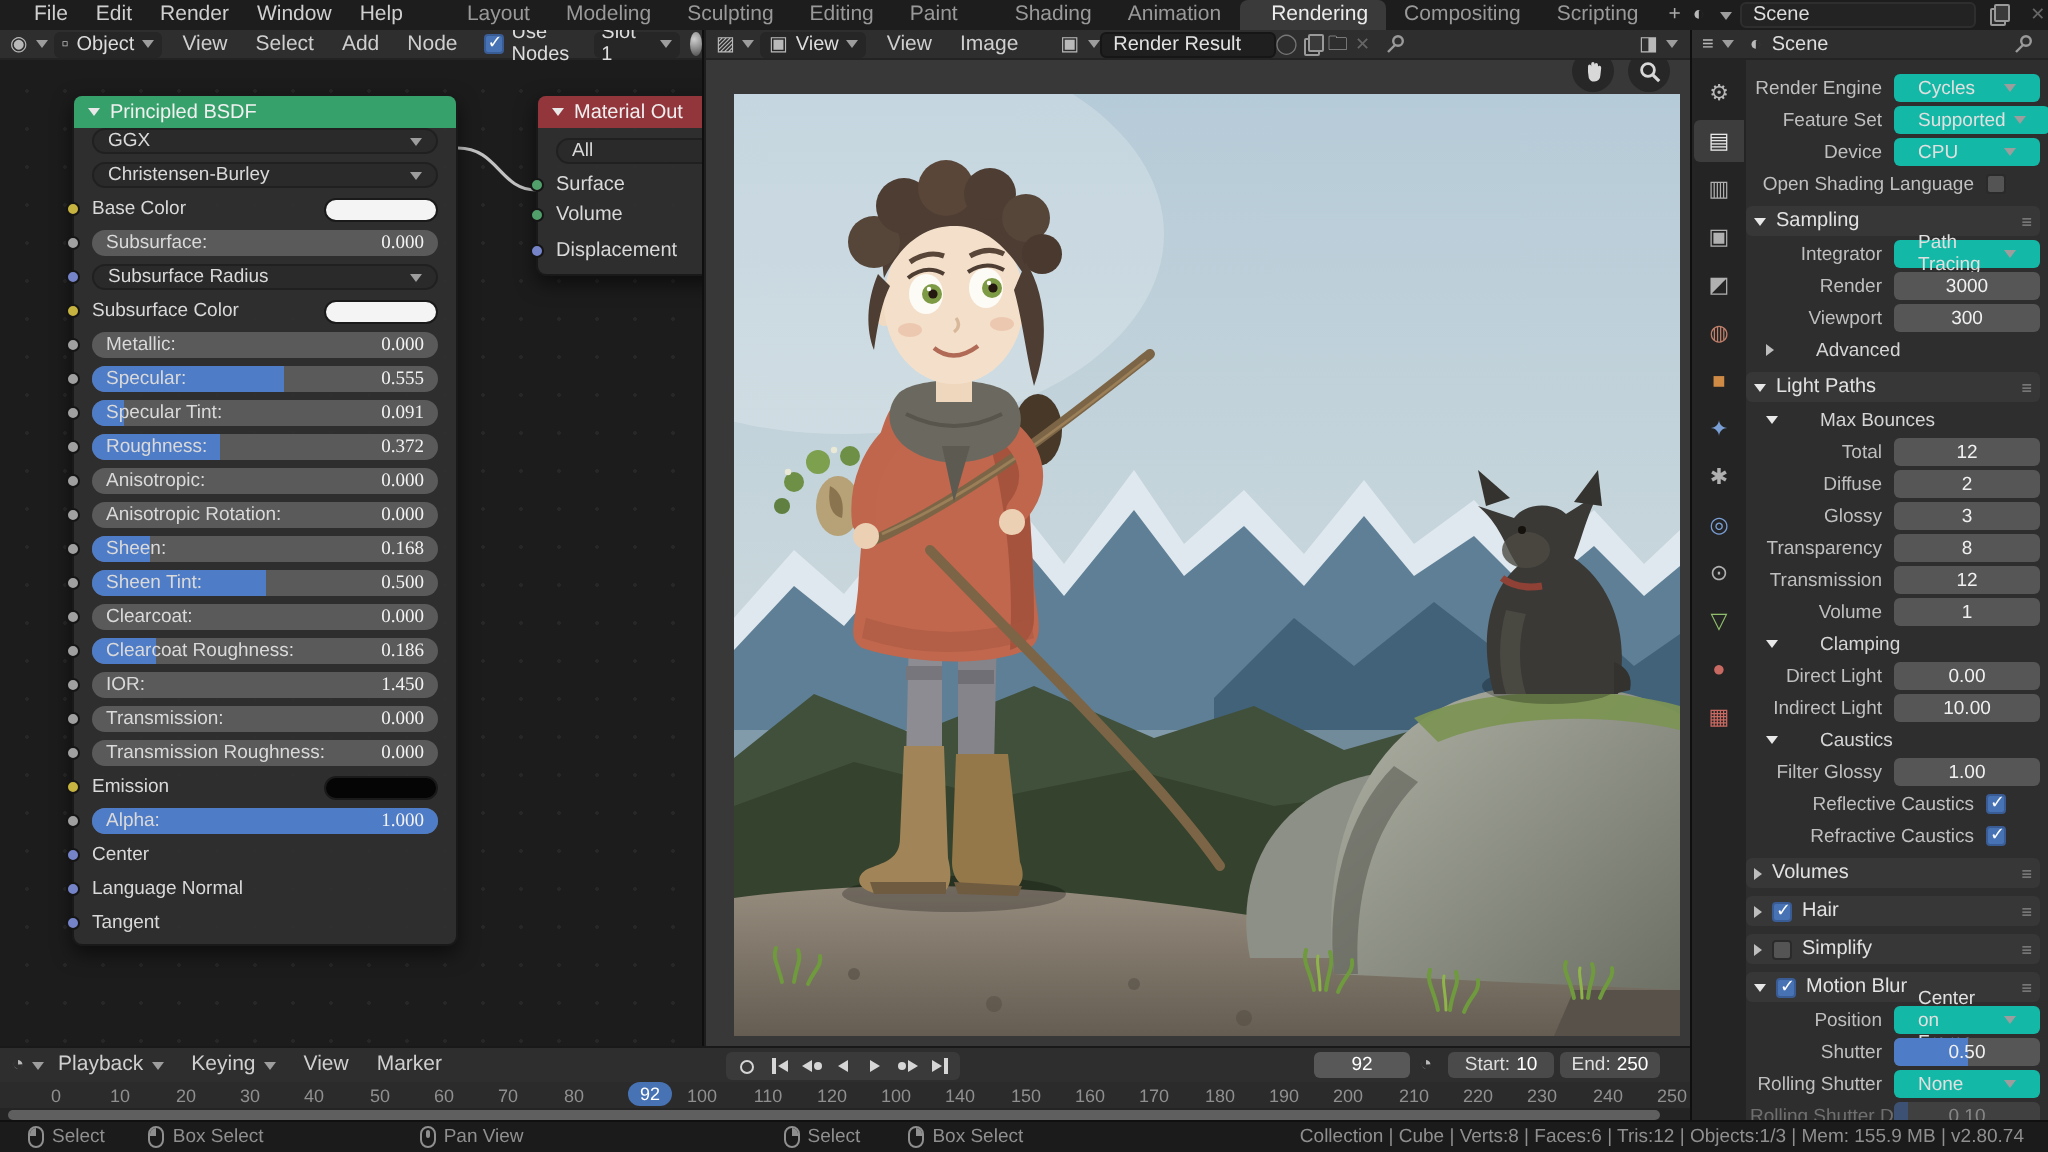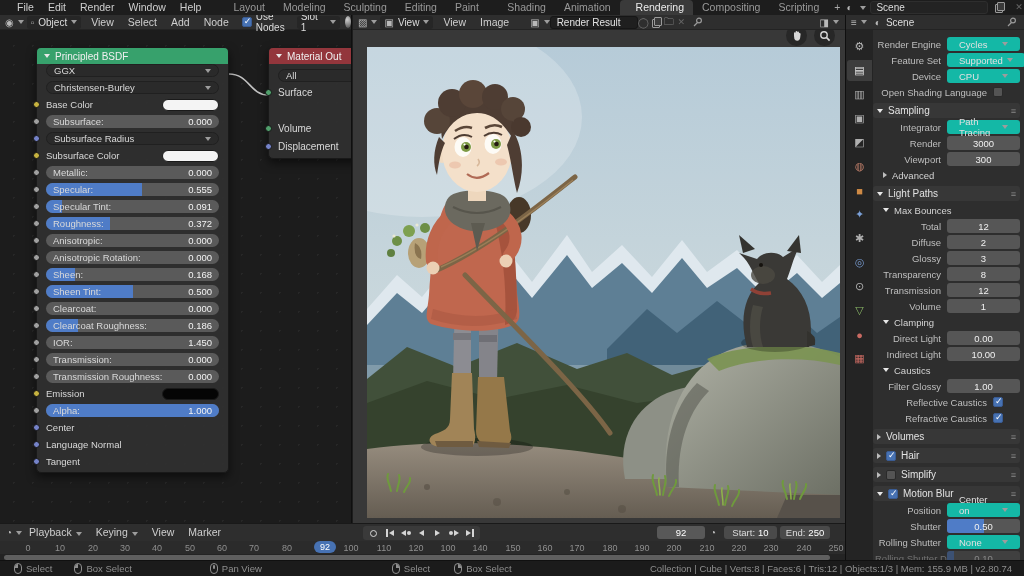--- a/index.html
+++ b/index.html
@@ -37,21 +37,21 @@
   .node{position:absolute;background:rgba(47,47,47,.97);border:1px solid #191919;border-radius:5px;box-shadow:0 4px 10px rgba(0,0,0,.55);}
   .node-h{height:16px;border-radius:4px 4px 0 0;display:flex;align-items:center;gap:5px;padding:0 7px;font-size:10px;color:#f0f0f0;}
   .tri{width:0;height:0;border-left:3.5px solid transparent;border-right:3.5px solid transparent;border-top:4.5px solid #e8e8e8;flex:none;}
   .nrow{height:13px;margin:0 9px 4px 9px;position:relative;display:flex;align-items:center;font-size:9.5px;color:#d9d9d9;}
   .socket{position:absolute;width:7px;height:7px;border-radius:50%;border:1px solid #151515;top:3px;}
   .socket.in{left:-13px;} .socket.out{right:-13px;}
   .sock-yellow{background:#c7b340;} .sock-gray{background:#a0a0a0;} .sock-purple{background:#7583c9;} .sock-green{background:#51a06c;}
   .nslider{flex:1;height:13px;background:#5a5a5a;border-radius:7px;position:relative;overflow:hidden;display:flex;align-items:center;justify-content:space-between;padding:0 7px;text-align:center;}
   .nfill{position:absolute;left:0;top:0;bottom:0;background:#4f7cc7;}
   .nslider span{position:relative;z-index:1;}
-  .nval{color:#f2f2f2;}
+  .nval{color:#f2f2f2;font-family:Liberation Serif, serif;}
   .ndrop{flex:1;height:13px;background:#2a2a2a;border:1px solid #202020;border-radius:7px;display:flex;align-items:center;justify-content:space-between;padding:0 7px;color:#d9d9d9;}
   .swatch{width:57px;height:12px;border-radius:6px;border:1px solid #1a1a1a;margin-left:auto;}
   .nlabel{white-space:nowrap;}
   .out-row{justify-content:flex-end;height:20px;margin-top:5px;}
 
   
   .image-editor{position:absolute;left:353px;top:15px;width:492px;height:508px;background:#383838;}
   .render-wrap{position:absolute;left:14px;top:32px;width:473px;height:471px;background:#222;}
   .render-wrap svg{display:block;width:100%;height:100%;}
   .gizmo{position:absolute;width:21px;height:21px;border-radius:50%;background:rgba(33,33,33,.75);display:flex;align-items:center;justify-content:center;}
@@ -63,21 +63,21 @@
   .ptab{width:25px;height:21px;display:flex;align-items:center;justify-content:center;font-size:11px;border-radius:3px 0 0 3px;}
   .ptab.active{background:#3d3d3d;}
   .pbody{position:absolute;left:27px;top:15px;right:0;bottom:0;overflow:hidden;padding:5px 4px 0 2px;}
   .prow{display:flex;align-items:center;height:14px;margin:2px 0;font-size:9.5px;}
   .plabel{width:72px;text-align:right;color:#bfbfbf;padding-right:6px;flex:none;white-space:nowrap;}
   .plabel.wide{width:118px;}
   .pdrop{flex:1;height:14px;background:#282828;border:7px solid #14b8a6;border-radius:3px;display:flex;align-items:center;justify-content:space-between;padding:0 5px;color:#e0e0e0;}
   .pnum{flex:1;height:14px;background:#565656;border-radius:3px;display:flex;align-items:center;justify-content:center;color:#f0f0f0;position:relative;overflow:hidden;}
   .pnum span{position:relative;z-index:1;}
   .psec{display:flex;align-items:center;gap:5px;height:15px;margin:4px 0 1px -2px;font-size:10px;color:#e2e2e2;background:#373737;border-radius:3px;padding:0 4px;}
-  .psub{display:flex;align-items:center;gap:5px;height:14px;margin:2px 0 1px 8px;font-size:9.5px;color:#d5d5d5;}
+  .psub{display:flex;align-items:center;gap:21px;height:14px;margin:2px 0 1px 8px;font-size:9.5px;color:#d5d5d5;}
   .tri-r{width:0;height:0;border-top:3.5px solid transparent;border-bottom:3.5px solid transparent;border-left:4.5px solid #bdbdbd;flex:none;}
   .preset{margin-left:auto;color:#8a8a8a;font-size:9px;}
   .disabled{opacity:.45;}
 
   
   .timeline{position:absolute;left:0;top:523px;width:845px;height:37px;background:#2b2b2b;border-top:1px solid #191919;}
   .tl-head{position:absolute;left:0;top:0;right:0;height:17px;background:#2e2e2e;display:flex;align-items:center;}
   .transport{position:absolute;left:363px;top:2px;display:flex;gap:1px;background:#3a3a3a;border-radius:3px;padding:1px 3px;}
   .tbtn{width:15px;height:12px;display:flex;align-items:center;justify-content:center;gap:1px;}
   .sh-tri-r{width:0;height:0;border-top:3.5px solid transparent;border-bottom:3.5px solid transparent;border-left:5px solid #d6d6d6;}
@@ -355,21 +355,21 @@
         <div class="node-h" style="background:#93363c">
           <span class="tri"></span>
           <span>Material Out</span>
         </div>
         <div class="nrow" style="margin-top:5px">
           <div class="ndrop">
               <span>All</span>
             </div>
         </div>
         <div id="matout-rows">
-            <div class="nrow" style="margin-bottom:23px">
+            <div class="nrow" style="margin-bottom:2px">
               <span class="socket in sock-green"></span>
               <span class="nlabel" style="font-size:10px">Surface</span>
             </div>
             <div class="nrow" style="margin-bottom:5px">
               <span class="socket in sock-green"></span>
               <span class="nlabel" style="font-size:10px">Volume</span>
             </div>
             <div class="nrow" style="margin-bottom:5px">
               <span class="socket in sock-purple"></span>
               <span class="nlabel" style="font-size:10px">Displacement</span>

